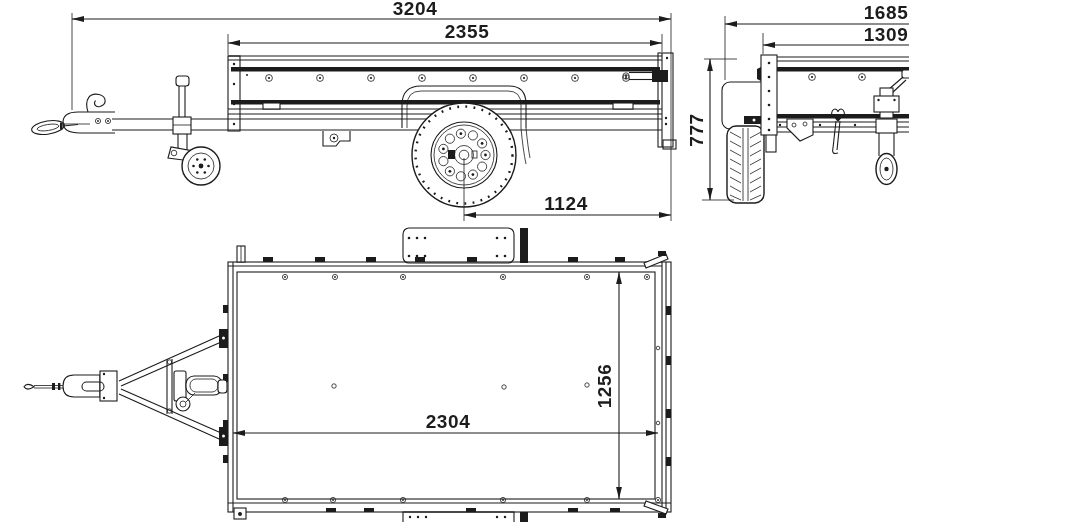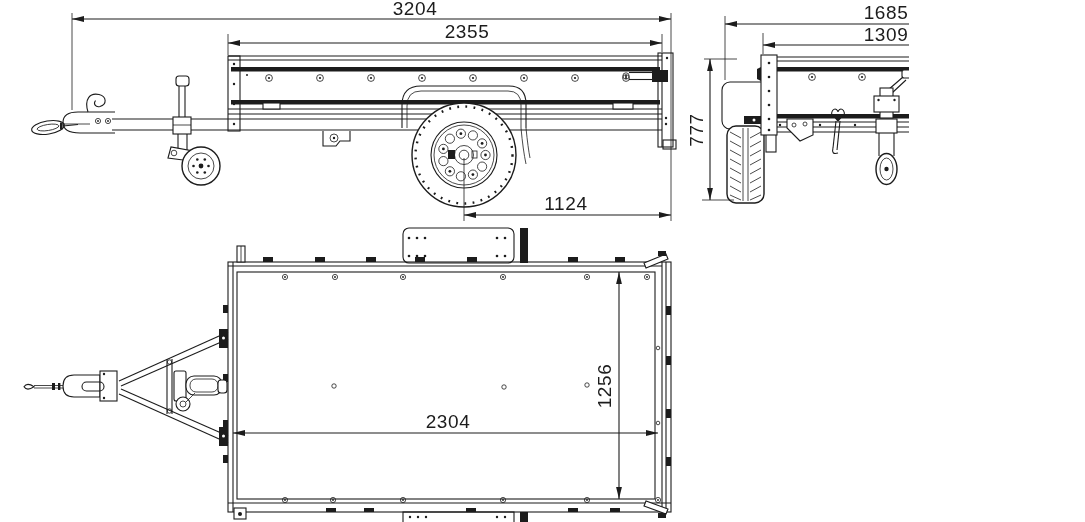--- a/index.html
+++ b/index.html
@@ -1,17 +1,17 @@
 <!DOCTYPE html>
 <html><head>
 <meta charset="utf-8">
 <style>
   html,body{margin:0;padding:0;background:#ffffff;}
   .sheet{position:relative;width:909px;height:522px;background:#ffffff;overflow:hidden;
-         font-family:"Liberation Sans",sans-serif;}
+         font-family:"Liberation Sans",sans-serif;font-weight:bold;}
   svg{display:block;}
   svg text{font-family:"Liberation Sans",sans-serif;font-size:19px;fill:#1c1c1c;letter-spacing:0.6px;}
   .ln{stroke:#1c1c1c;stroke-width:1.1;fill:none;}
   .thin{stroke:#1c1c1c;stroke-width:0.8;fill:none;}
   .dim{stroke:#1c1c1c;stroke-width:1.1;fill:none;}
   .dark{fill:#1c1c1c;stroke:none;}
   .wfill{fill:#ffffff;stroke:#1c1c1c;stroke-width:1.1;}
   .wfill2{fill:#ffffff;stroke:#1c1c1c;stroke-width:1.4;}
 </style>
 </head>

